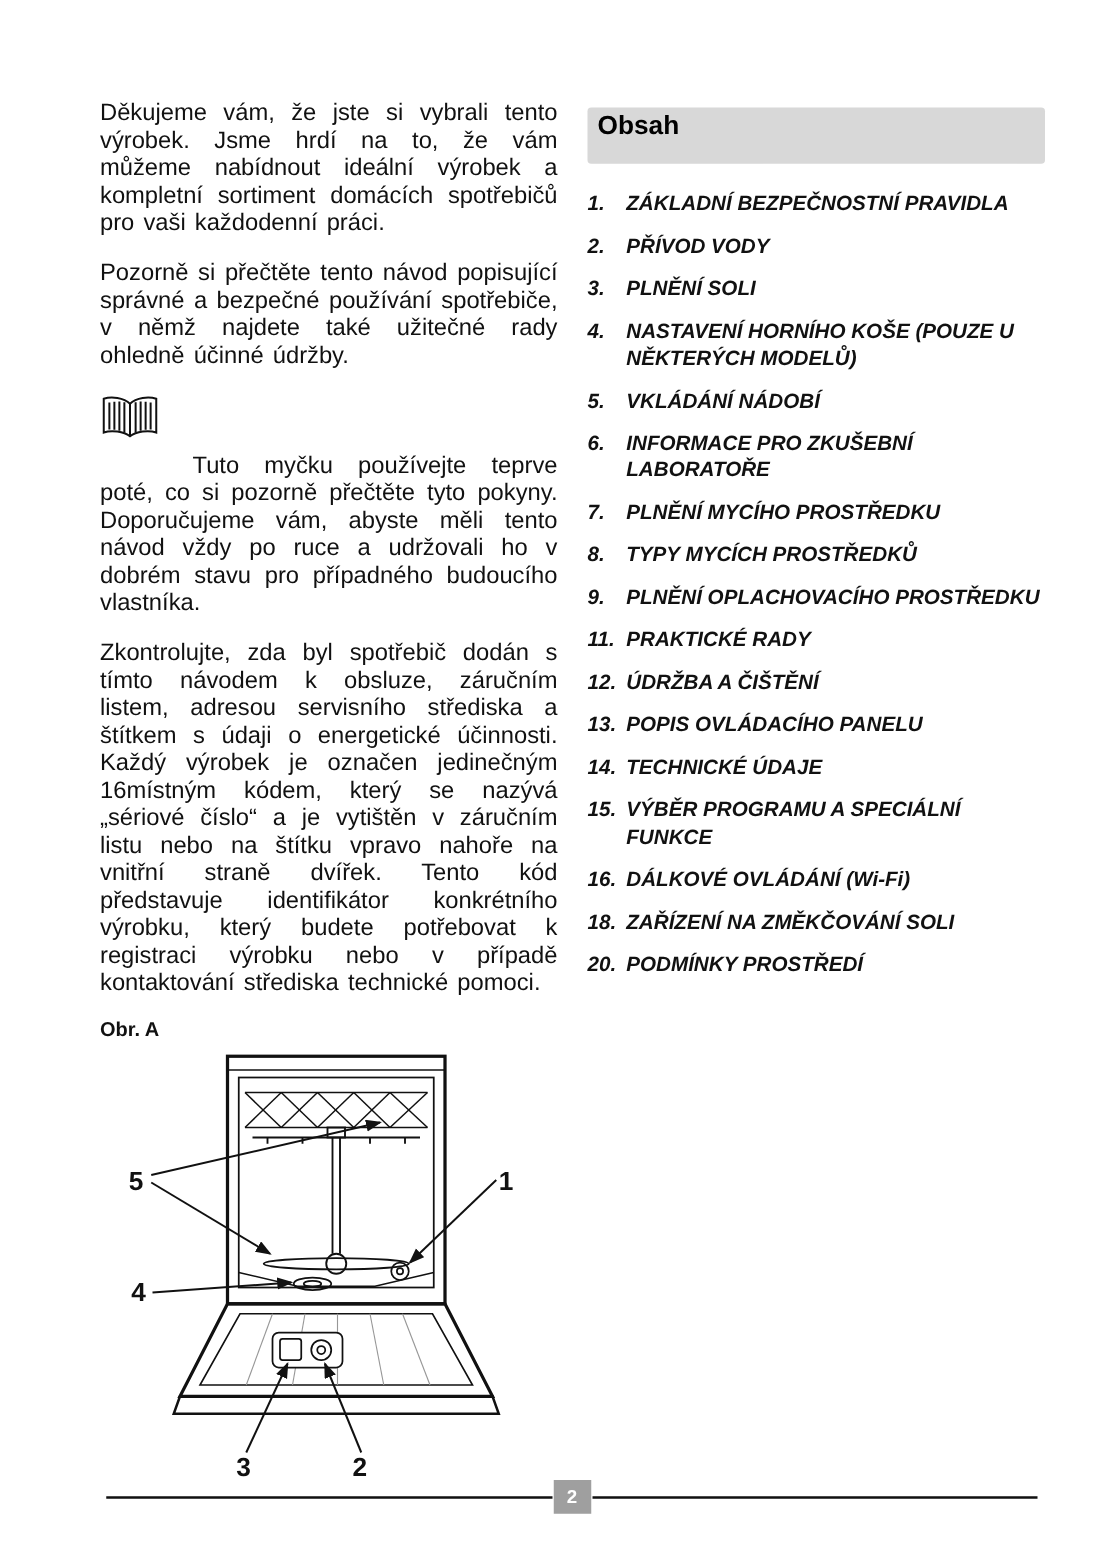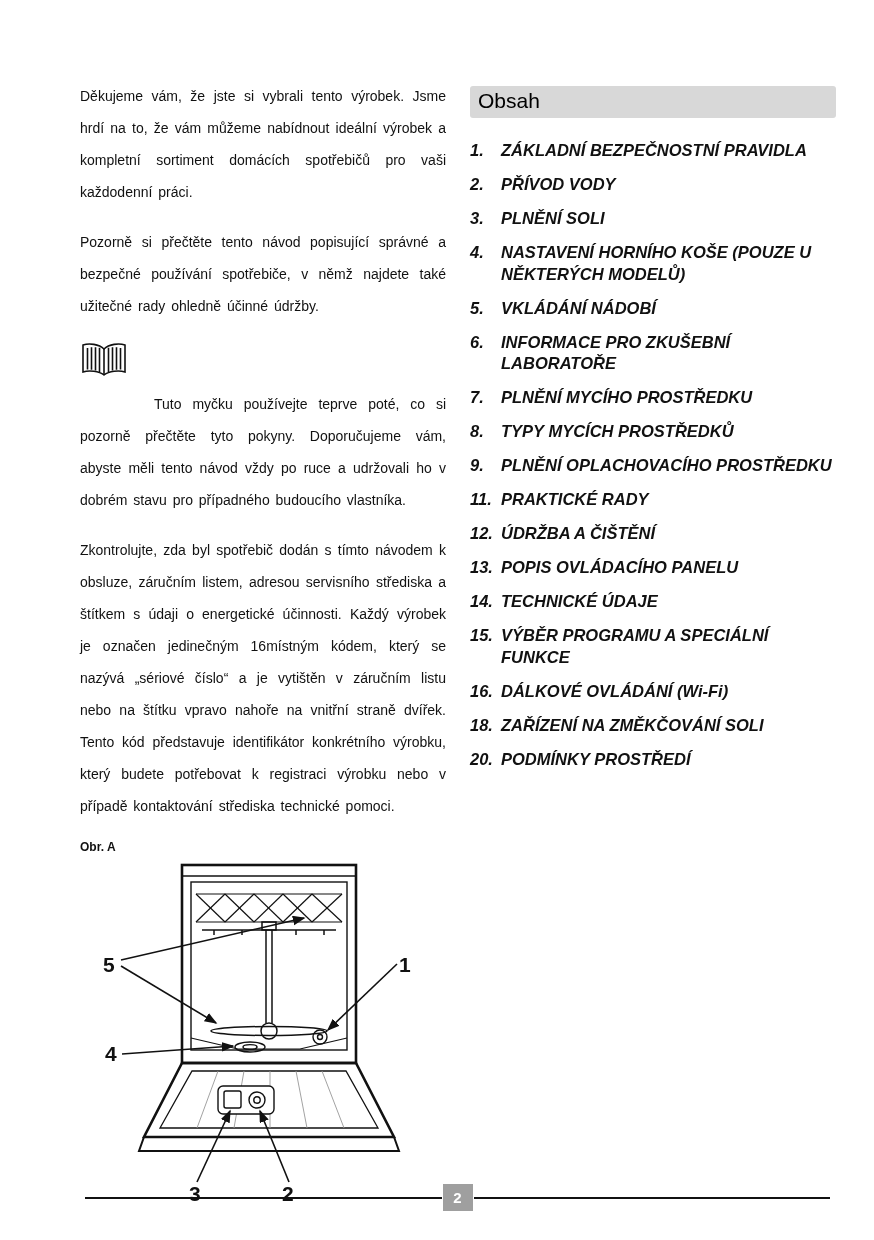--- a/index.html
+++ b/index.html
@@ -17,53 +17,53 @@
   }
   .left-col {
     position: absolute;
     left: 80px; top: 80px; width: 366px;
   }
   .right-col {
     position: absolute;
     left: 470px; top: 86px; width: 366px;
   }
   p.body-text {
-    font-size: 14px;
-    line-height: 32px;
+    font-size: 19px;
+    line-height: 22px;
     text-align: justify;
     word-spacing: 2px;
     margin-bottom: 18px;
   }
   .book-block { margin-top: 6px; }
   .book-icon {
     display: block;
     height: 40px;
     width: 48px;
     margin-bottom: -20px;
   }
   .book-text { text-indent: 74px; margin-top: 28px; }
   .figure-title {
-    font-size: 12px;
+    font-size: 16px;
     font-weight: bold;
     margin: 10px 0 6px 0;
   }
   .diagram-wrap { margin-left: 10px; }
   svg text.dlabel {
     font-family: "Liberation Sans", sans-serif;
     font-size: 21px;
     font-weight: bold;
     fill: #111;
   }
   
   .toc-header {
     background: #d8d8d8;
     border-radius: 3px;
     font-size: 21px;
-    font-weight: normal;
-    padding: 3px 8px 5px 8px;
+    font-weight: bold;
+    padding: 3px 8px 18px 8px;
     margin-bottom: 22px;
     color: #000;
   }
   .toc-list {
     list-style: none;
     font-weight: bold;
     font-style: italic;
     font-size: 16.5px;
   }
   .toc-item {

